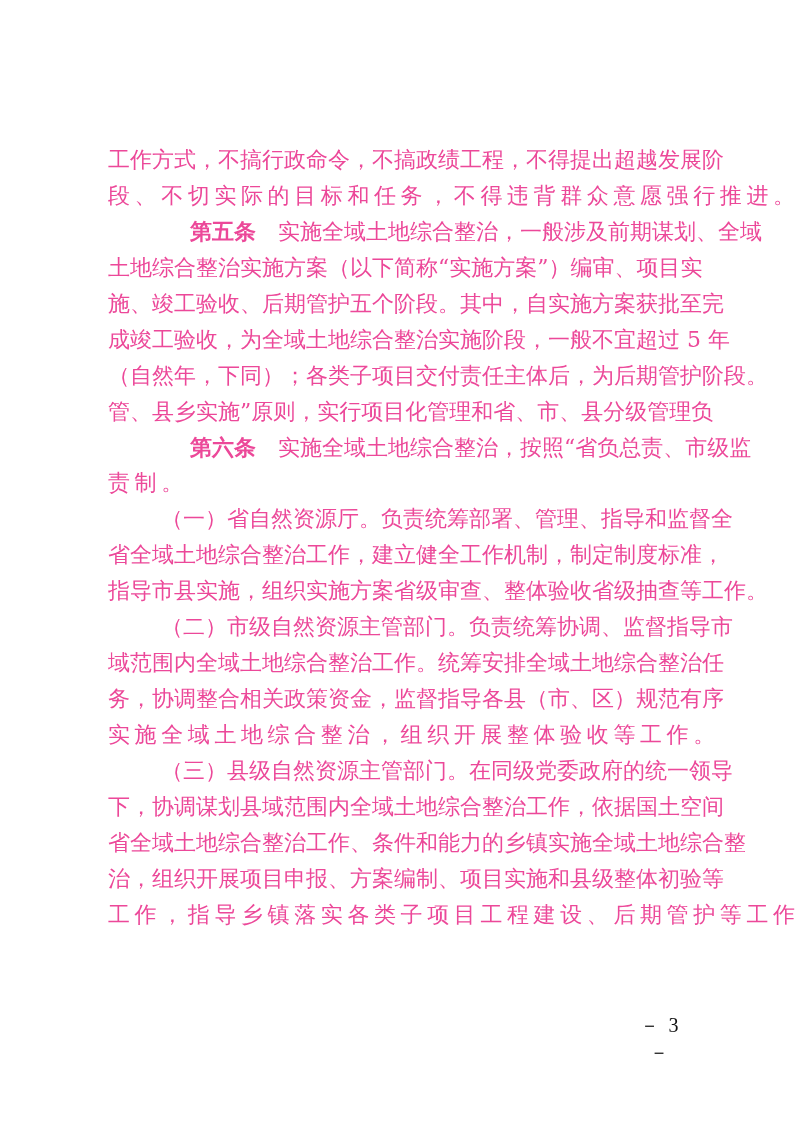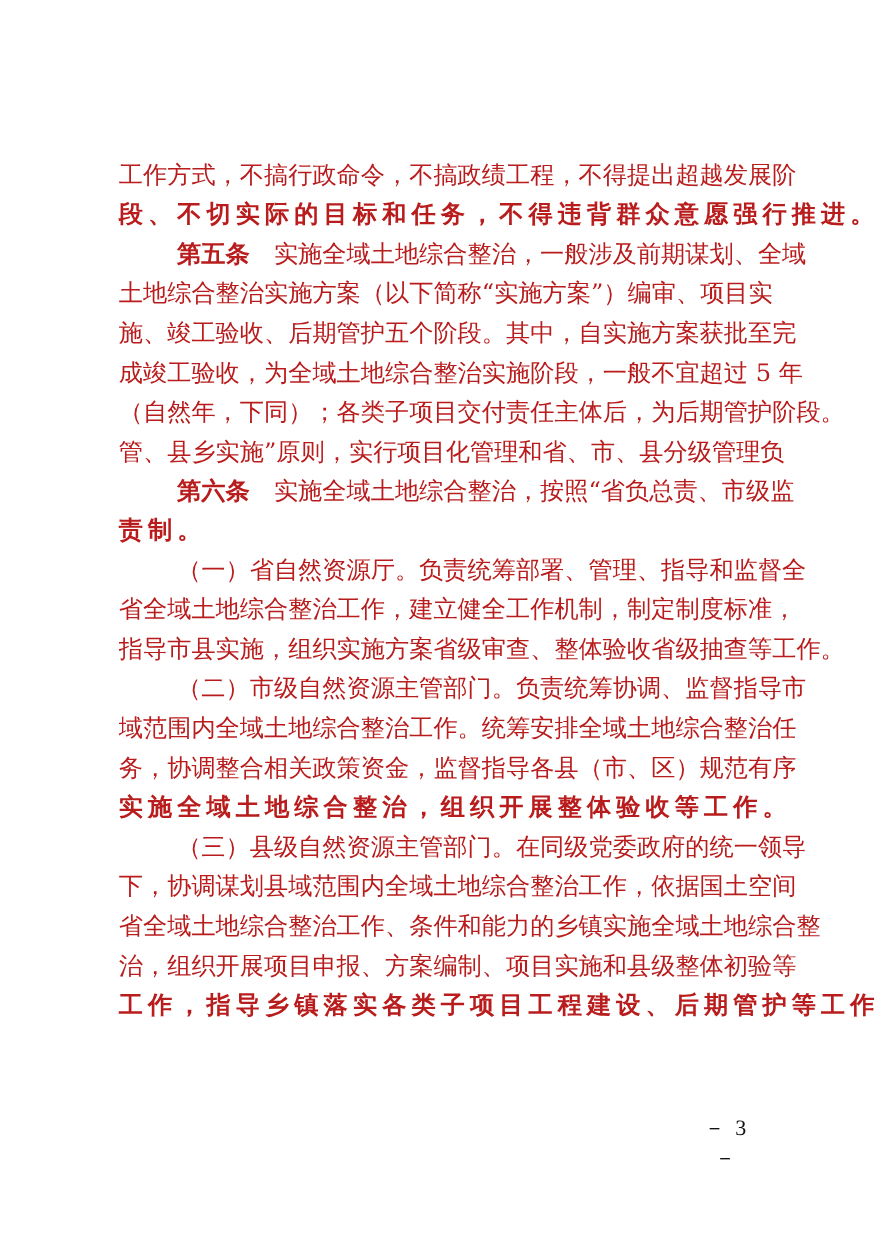--- a/index.html
+++ b/index.html
@@ -4,33 +4,34 @@
 <style>
   html, body { margin: 0; padding: 0; background: #ffffff; }
   body { width: 800px; height: 1132px; position: relative; overflow: hidden; }
   .page {
     position: absolute; left: 0; top: 0; width: 800px; height: 1132px;
     background: #ffffff;
   }
   .body-text {
     position: absolute; left: 108px; top: 142px; width: 586px;
     font-family: "DejaVu Serif", "Liberation Serif", serif;
-    font-size: 22px; color: #b91c1c;
+    font-size: 22px; color: #ec4899;
   }
   .line {
     height: 35.95px; line-height: 35.95px;
     white-space: nowrap;
     text-align: justify; text-align-last: justify;
     letter-spacing: 0;
   }
-  .line.last { text-align-last: left; letter-spacing: 4.6px; font-weight: bold; }
+  .line.last { text-align-last: left; letter-spacing: 4.6px; }
   .indent { padding-left: 53px; }
   .heading {
     font-family: "DejaVu Sans", "Liberation Sans", sans-serif;
     font-weight: bold;
+    margin-left: 29px;
   }
   .page-number {
     position: absolute; left: 630px; top: 1012px; width: 60px;
     text-align: center;
     font-family: "Liberation Serif", "DejaVu Serif", serif;
     font-size: 20px; color: #111111; letter-spacing: 2px;
   }
 </style>
 </head>
 <body>

